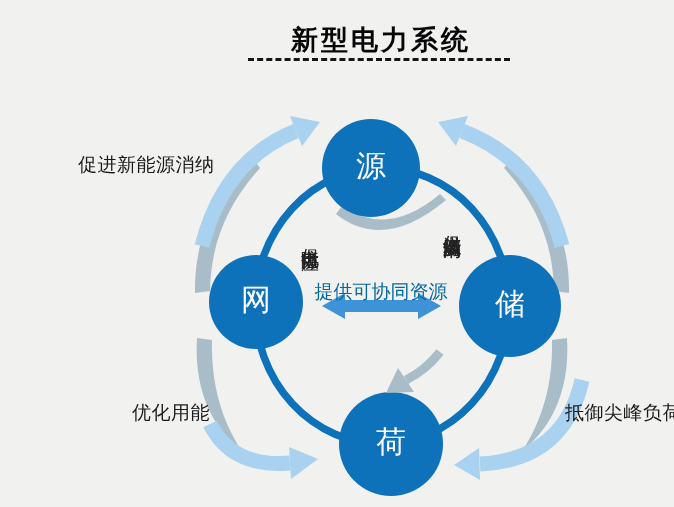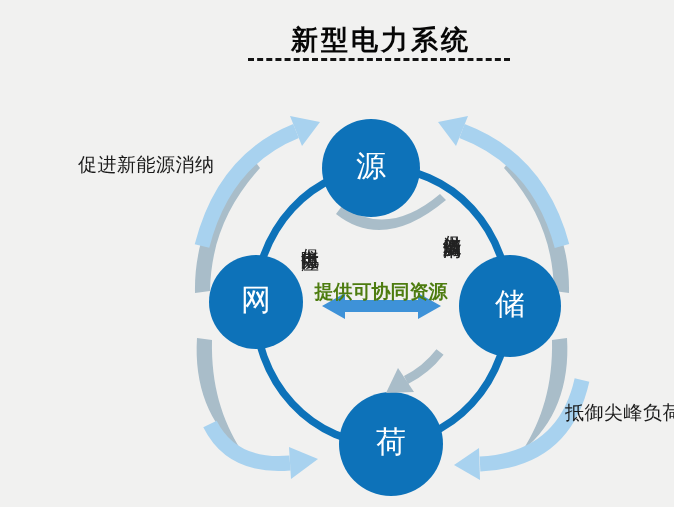--- a/index.html
+++ b/index.html
@@ -38,21 +38,21 @@
     position:absolute;font-size:19px;font-weight:500;color:#1b1b1b;
     letter-spacing:0.5px;white-space:nowrap;
   }
   .corner-label.tl{left:34px;top:152px;}
   .corner-label.tr{left:507px;top:152px;}
   .corner-label.bl{left:88px;top:400px;}
   .corner-label.br{left:521px;top:400px;font-family:Liberation Serif, serif;}
 
   .center-label{
     position:absolute;left:337px;top:279px;transform:translateX(-50%);
-    font-size:19px;font-weight:700;white-space:nowrap;color:#4d7c0f;
+    font-size:19px;font-weight:400;white-space:nowrap;color:#0369a1;
   }
   .v-label{
     position:absolute;writing-mode:vertical-rl;text-orientation:upright;
     font-size:18px;font-weight:500;letter-spacing:1px;color:#222;
     transform:translateX(-50%);
   }
   .v-label.left{left:266px;top:234px;}
   .v-label.right{left:408px;top:221px;}
 </style>
 </head>
@@ -96,19 +96,20 @@
 
     <polygon points="278,306 301,293 301,300 374,300 374,293 397,306 374,319 374,312 301,312 301,319" fill="var(--c-midblue)"></polygon>
   </svg>
 
   <div class="node-label source">源</div>
   <div class="node-label grid">网</div>
   <div class="node-label storage">储</div>
   <div class="node-label load">荷</div>
 
   <div class="corner-label tl">促进新能源消纳</div>
+  <div class="corner-label bl">优化用能</div>
   <div class="corner-label br">抵御尖峰负荷</div>
 
   <div class="center-label">提供可协同资源</div>
   <div class="v-label left">保障电力供应</div>
   <div class="v-label right">促进新能源消纳</div>
 
 </div>
 
 </body></html>

